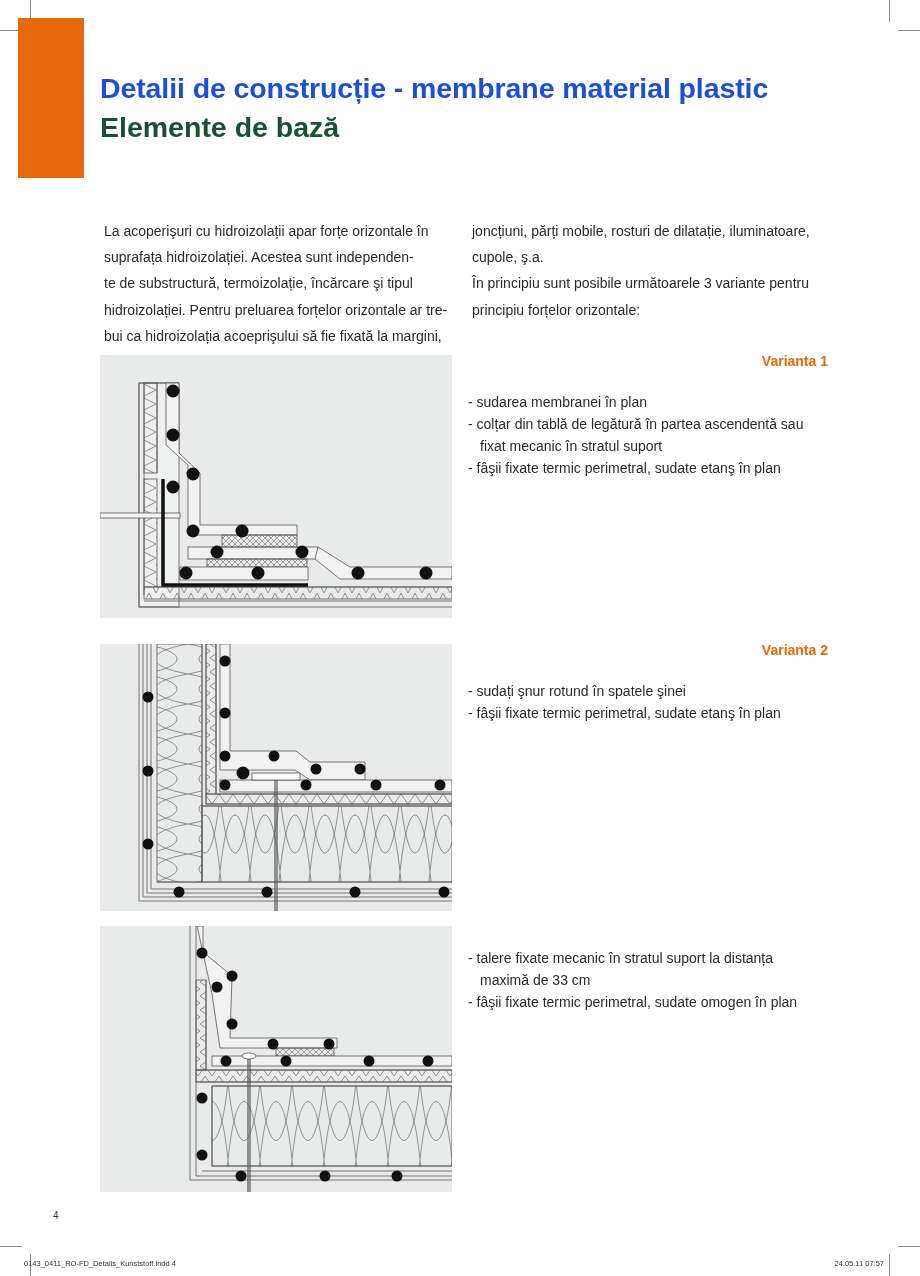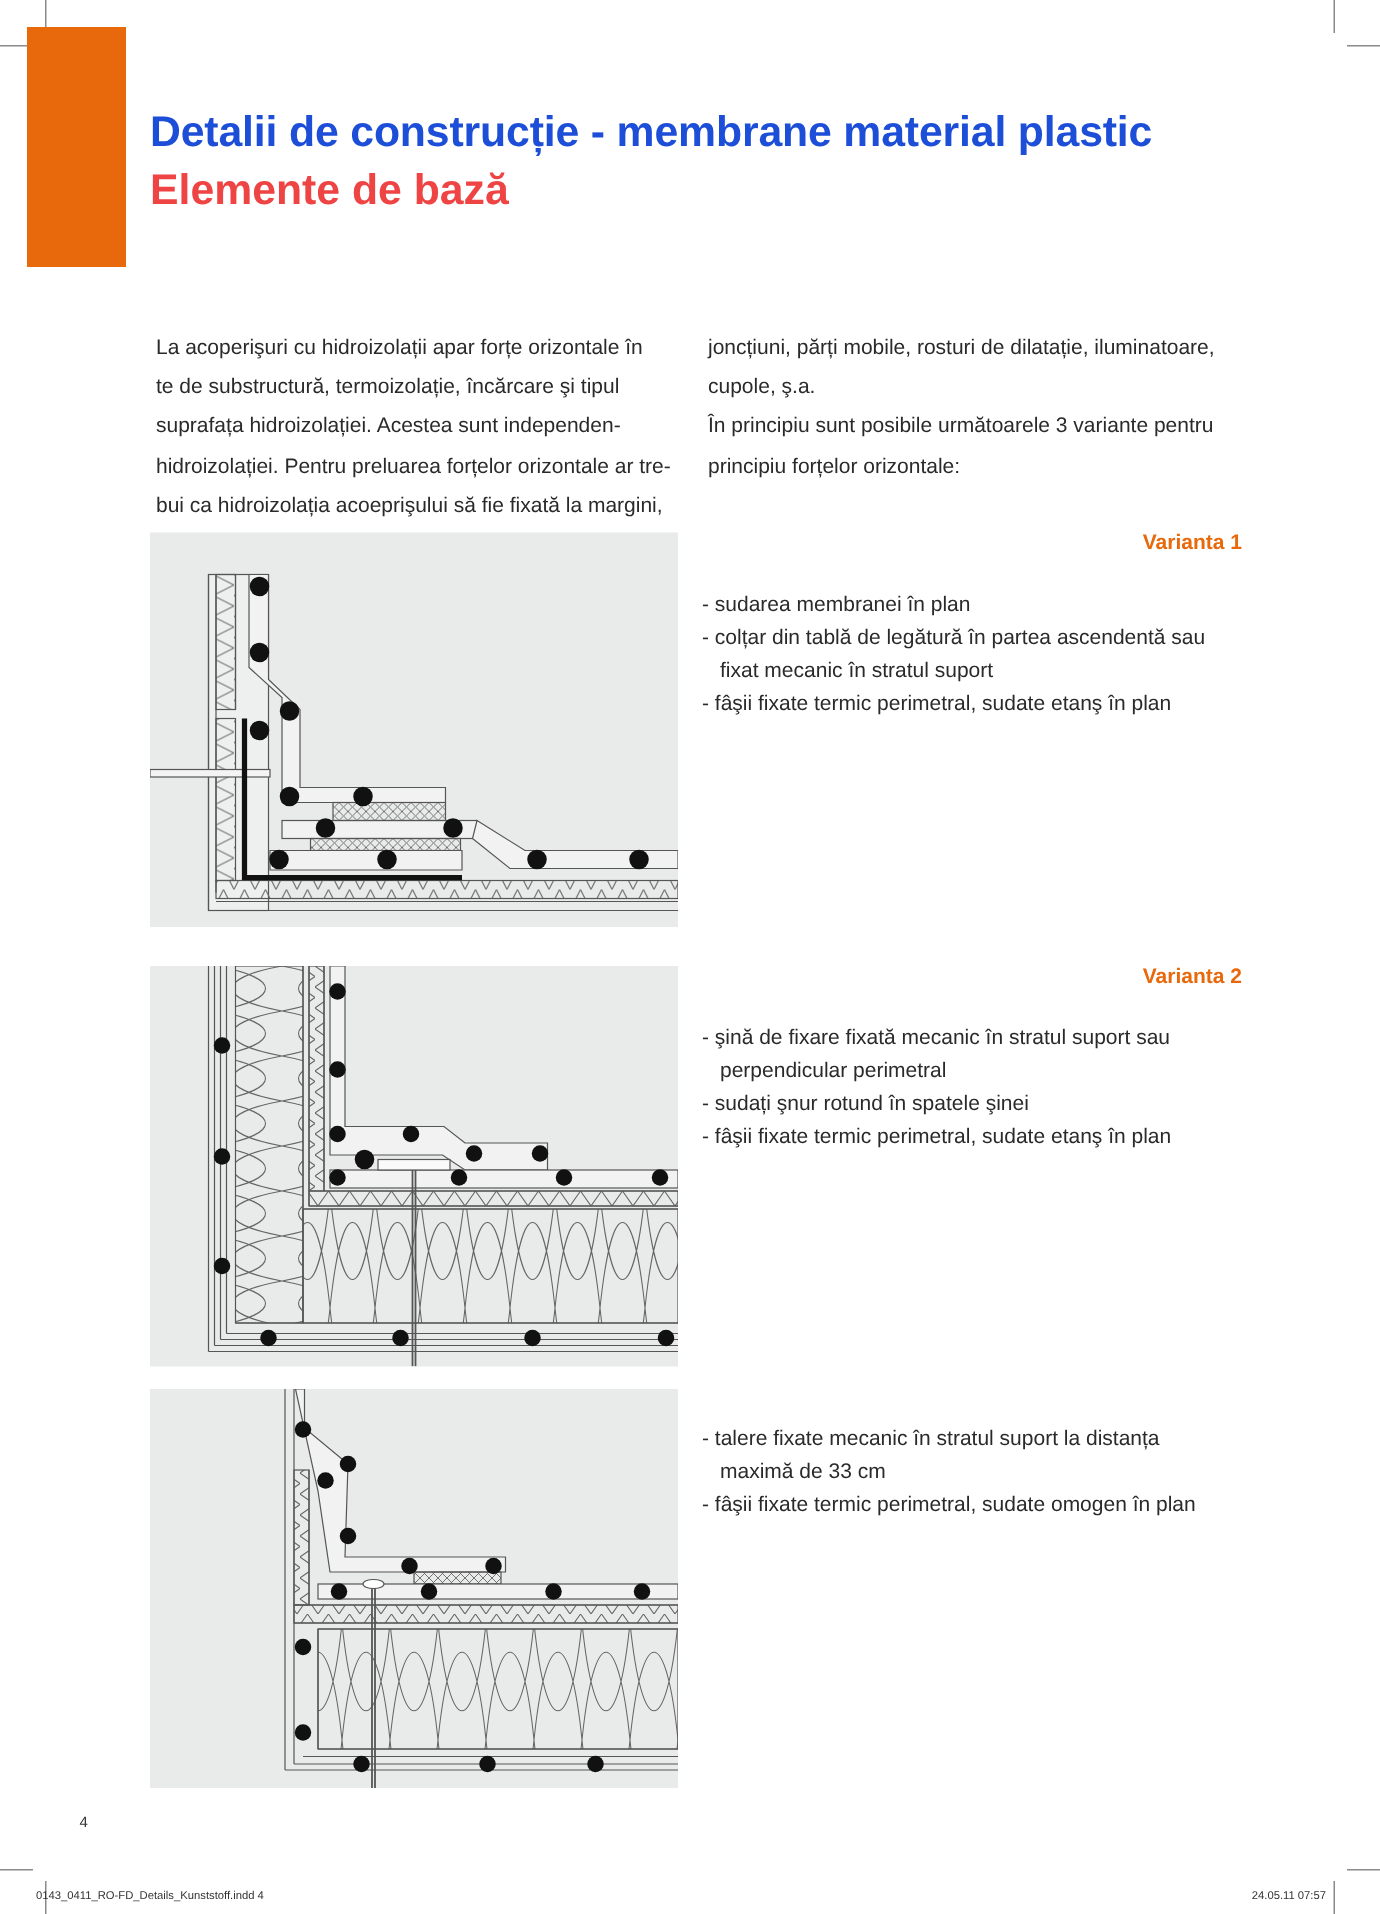--- a/index.html
+++ b/index.html
@@ -1,21 +1,21 @@
 <!DOCTYPE html>
 <html><head>
 <meta charset="utf-8">
 <style>
   html, body { margin:0; padding:0; background:#ffffff; }
   body { width:920px; height:1276px; position:relative; overflow:hidden;
          font-family:"Liberation Sans", sans-serif; color:#2a2a2a; }
   .crop { position:absolute; background:#8a8a8a; }
   .orange-bar { position:absolute; left:18px; top:18px; width:66px; height:160px; background:#e8690b; }
   .title { position:absolute; left:100px; top:72px; font-size:28.5px; font-weight:bold; color:#1d4ed8; white-space:nowrap; letter-spacing:-0.1px; }
-  .subtitle { position:absolute; left:100px; top:111px; font-size:28.5px; font-weight:bold; color:#ef4444; white-space:nowrap; }
+  .subtitle { position:absolute; left:100px; top:111px; font-size:28.5px; font-weight:bold; color:#14532d; white-space:nowrap; }
   .intro { position:absolute; top:216px; width:355px; font-size:14px; line-height:22.2px; color:#2a2a2a; }
   .intro p { margin:4px; white-space:nowrap; }
   .figure { position:absolute; left:100px; width:352px; background:#e9eaea; overflow:hidden; }
   .figure svg { display:block; }
   .variant { position:absolute; left:468px; width:360px; }
   .variant h3 { margin:0; font-size:14px; font-weight:bold; color:#e8690b;text-align:right; }
   .variant ul { list-style:none; margin:22px 0 0 0; padding:0; font-size:14px; line-height:22px; color:#2a2a2a; }
   .variant li { white-space:nowrap; }
   .variant li .cont { display:block; padding-left:12px; }
   .page-num { position:absolute; left:53px; top:1210px; font-size:10px; color:#333; }
@@ -34,22 +34,22 @@
 <div class="crop" style="left:30px;top:1254px;width:1px;height:22px;"></div>
 <div class="crop" style="left:889px;top:1254px;width:1px;height:22px;"></div>
 
 <div class="orange-bar"></div>
 
 <div class="title">Detalii de construcție - membrane material plastic</div>
 <div class="subtitle">Elemente de bază</div>
 
 <div class="intro" style="left:100px;">
   <p>La acoperişuri cu hidroizolații apar forțe orizontale în</p>
+  <p>suprafața hidroizolației. Acestea sunt independen-</p>
   <p>te de substructură, termoizolație, încărcare şi tipul</p>
-  <p>suprafața hidroizolației. Acestea sunt independen-</p>
   <p>hidroizolației. Pentru preluarea forțelor orizontale ar tre-</p>
   <p>bui ca hidroizolația acoeprişului să fie fixată la margini,</p>
 </div>
 <div class="intro" style="left:468px;">
   <p>joncțiuni, părți mobile, rosturi de dilatație, iluminatoare,</p>
   <p>cupole, ş.a.</p>
   <p>În principiu sunt posibile următoarele 3 variante pentru</p>
   <p>principiu forțelor orizontale:</p>
 </div>
 
@@ -168,21 +168,20 @@
       <circle cx="79" cy="248" r="5.5"></circle>
         <circle cx="167" cy="248" r="5.5"></circle>
         <circle cx="255" cy="248" r="5.5"></circle>
         <circle cx="344" cy="248" r="5.5"></circle>
     </g>
   </svg>
 </div>
 <div class="variant" style="top:642px;">
   <h3>Varianta 2</h3>
   <ul>
-    <li><span>- şină de fixare fixată mecanic în stratul suport sau</span><span class="cont">perpendicular perimetral</span></li>
     <li>- sudați şnur rotund în spatele şinei</li>
     <li>- fâşii fixate termic perimetral, sudate etanş în plan</li>
   </ul>
 </div>
 
 <div class="figure" style="top:926px;height:266px;">
   <svg width="352" height="266" viewBox="0 0 352 266" fill="none" stroke="#555" stroke-width="0.8">
     <defs>
       <pattern id="looph3" width="32" height="78" patternUnits="userSpaceOnUse">
         <path d="M0,0 C8,78 24,78 32,0 M0,78 C8,0 24,0 32,78" stroke="#666" stroke-width="0.7"></path>

